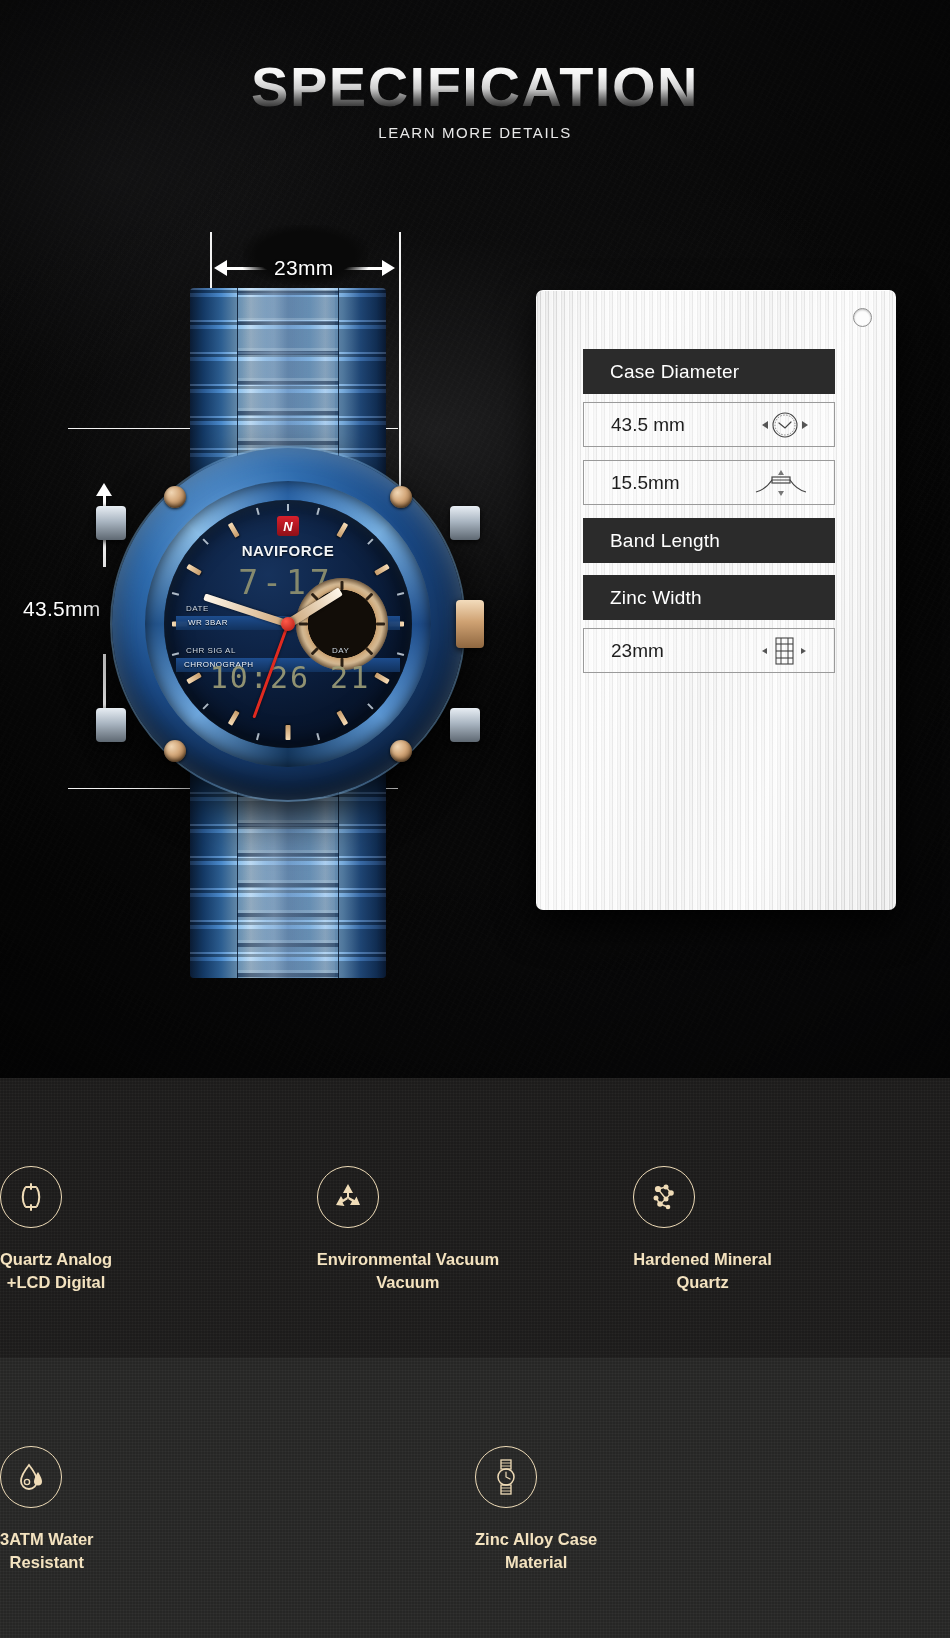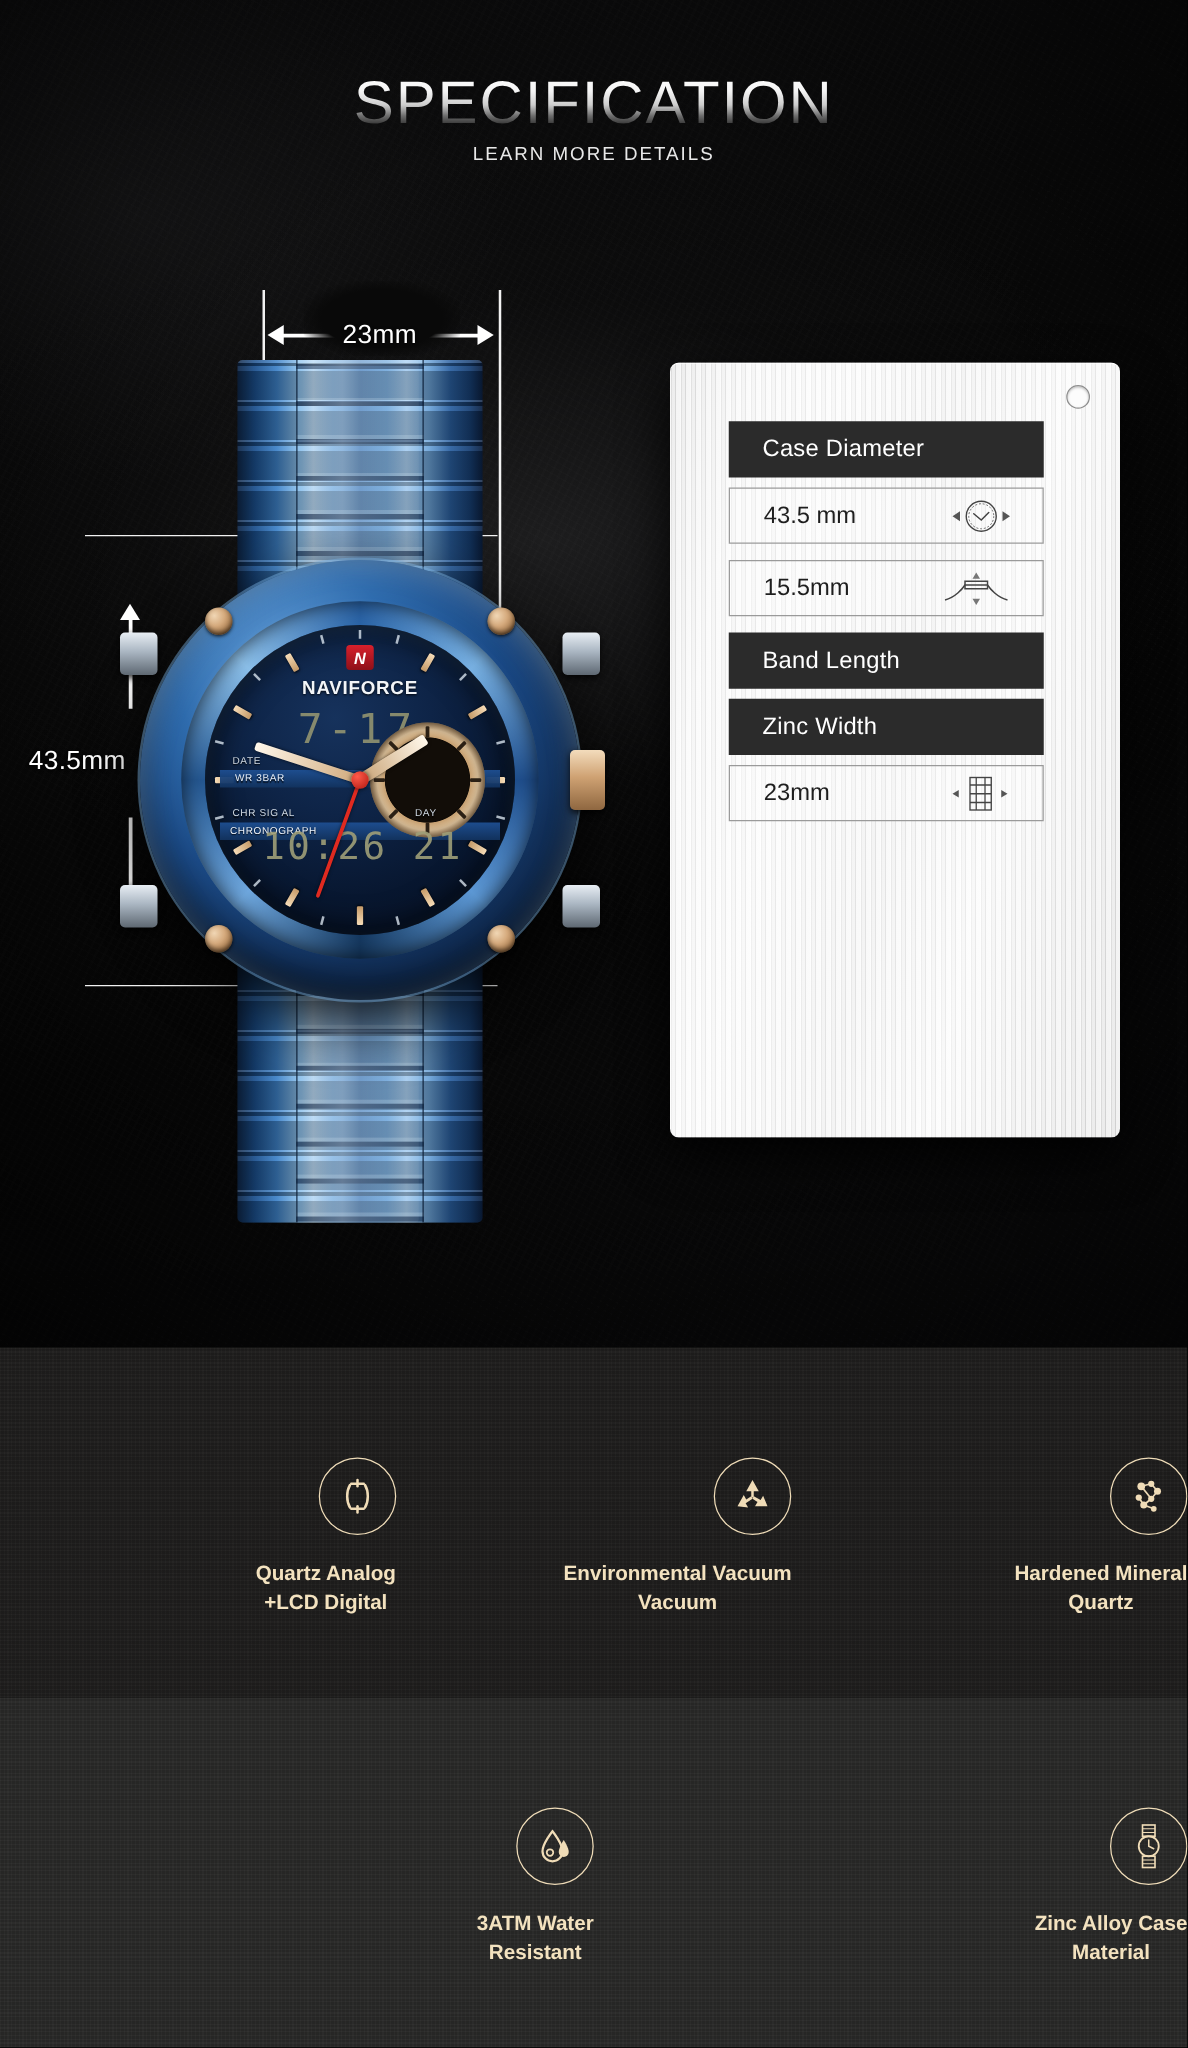--- a/index.html
+++ b/index.html
@@ -28,21 +28,21 @@
     opacity:.85;
   }
   .hero-vig {
     position:absolute; inset:0;
     background:radial-gradient(ellipse 90% 80% at 50% 45%, rgba(0,0,0,0) 42%, rgba(0,0,0,.72) 100%);
   }
 
   
   .title-wrap { position:absolute; left:0; top:58px; width:950px; text-align:center; z-index:9; }
   .title {
-    font-size:48px; font-weight:normal; letter-spacing:1.5px;
+    font-size:56px; font-weight:bold; letter-spacing:1.5px;
     background:linear-gradient(180deg,#ffffff 0%,#f4f4f4 30%,#cdcdcd 52%,#6a6a6a 70%,#2a2a2a 86%,#161616 100%);
     -webkit-background-clip:text; background-clip:text;
     -webkit-text-fill-color:transparent; color:transparent;
     display:inline-block; line-height:1.05;
   }
   .subtitle {
     margin-top:7px; font-size:15px; color:#e8e8e8;
     letter-spacing:1.6px; font-weight:normal;
   }
 
@@ -228,21 +228,21 @@
   }
   .panel-hole {
     position:absolute; right:24px; top:18px; width:19px; height:19px;
     border-radius:50%; background:#fcfcfc;
     border:1px solid #8e8e8e; box-shadow:inset 0 1px 2px rgba(0,0,0,.25);
   }
   .rows { position:absolute; left:47px; top:47px; width:252px; }
   .rowhead {
     height:45px; background:#2b2b2b; color:#ffffff;
     display:flex; align-items:center; padding-left:27px;
-    font-size:19px; letter-spacing:.2px; margin-bottom:8px;
+    font-size:19px; letter-spacing:.2px; margin-bottom:8px;margin-top:12px;
   }
   .rowval {
     height:45px; border:1px solid #9a9a9a; background:rgba(255,255,255,.22);
     display:flex; align-items:center; justify-content:space-between;
     padding:0 24px 0 27px; margin-bottom:13px;
     color:#1e1e1e; font-size:19px;
   }
   .rowval .ic { display:flex; align-items:center; }
 
   
@@ -251,21 +251,21 @@
     background:#232323;
     background-image:
       repeating-linear-gradient(0deg, rgba(255,255,255,.018) 0 1px, rgba(0,0,0,.05) 1px 3px),
       repeating-linear-gradient(90deg, rgba(255,255,255,.015) 0 1px, rgba(0,0,0,.05) 1px 3px);
   }
   .feat-a { top:1078px; height:280px; background-color:#1f1e1d; }
   .feat-b { top:1358px; height:280px; background-color:#2a2a29; }
   .feat-row { display:flex; height:100%; }
   .feat-cell {
     flex:1; display:flex; flex-direction:column;
-    align-items:flex-end; justify-content:center; padding-top:8px;margin-top:16px;
+    align-items:flex-start; justify-content:center; padding-top:8px;margin-top:16px;
   }
   .fic {
     width:62px; height:62px; border-radius:50%;
     border:1.6px solid #efdcb8;
     display:flex; align-items:center; justify-content:center;
     margin-bottom:20px;
   }
   .flabel {
     color:#f3e2bf; font-size:16.5px; font-weight:bold;
     text-align:center; line-height:1.38; max-width:210px;

